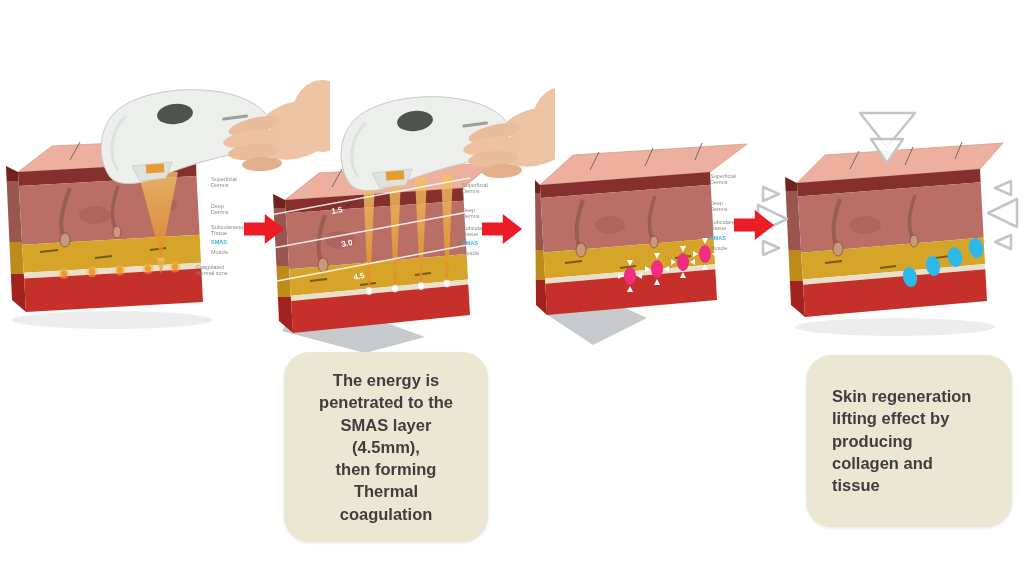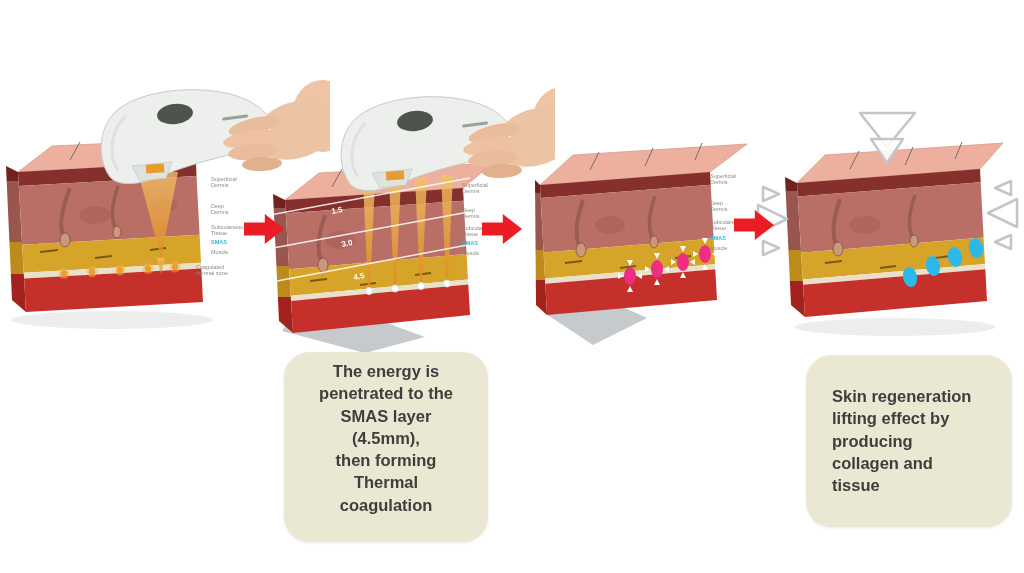--- a/index.html
+++ b/index.html
@@ -316,21 +316,21 @@
       <polygon points="256,130 256,144 240,137"></polygon>
     </g>
   </svg>
 
   <div class="red-arrow" style="left:244px;top:214px"></div>
   <div class="red-arrow" style="left:482px;top:214px"></div>
   <div class="red-arrow" style="left:734px;top:210px"></div>
 
 
   <div class="caption-box" style="left:284px;top:352px;width:204px;height:190px">
-    <div class="caption-text" style="padding-top:8px">The energy is
+    <div class="caption-text" style="padding-top:17px">The energy is
 penetrated to the
 SMAS layer
 (4.5mm),
 then forming
 Thermal
 coagulation</div>
   </div>
 
 
   <div class="caption-box" style="left:806px;top:355px;width:206px;height:172px">

